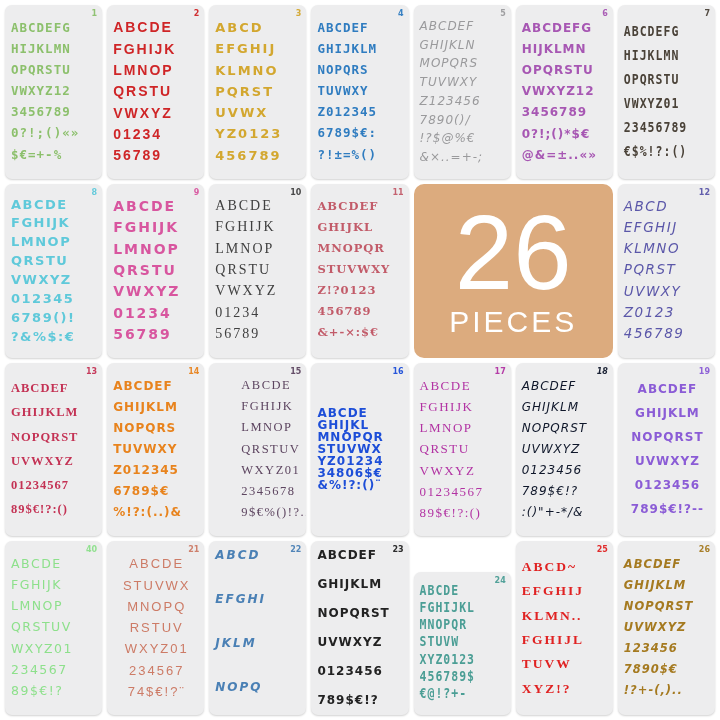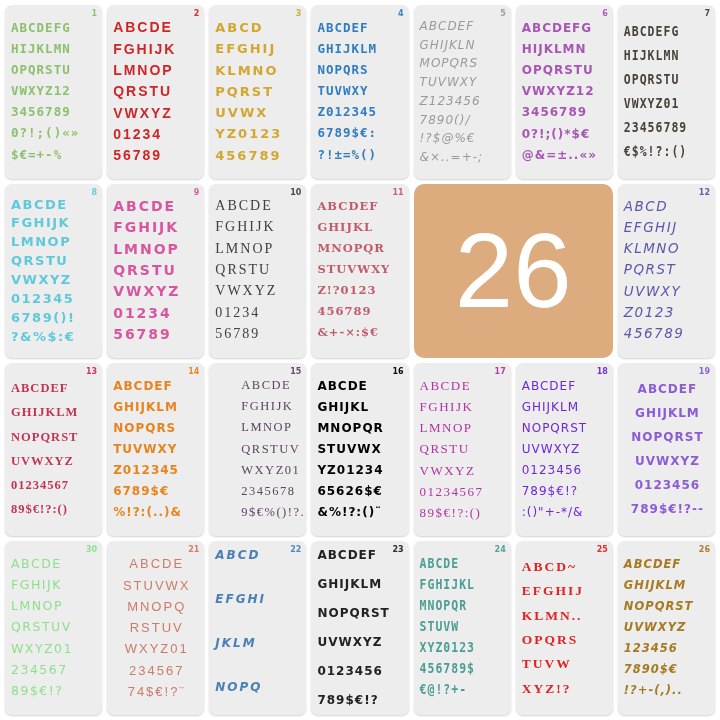--- a/index.html
+++ b/index.html
@@ -72,20 +72,21 @@
   .sheet-24 .ln { font-family:"DejaVu Sans Mono",monospace; font-size:11.5px; transform:scaleY(1.15); transform-origin:left center; }
   .sheet-25 .ln { font-family:Liberation Serif, serif; font-size:13.5px; letter-spacing:2px; }
   .sheet-26 .ln { font-family:"DejaVu Sans",sans-serif; font-style:italic; font-size:11.5px; }
 </style>
 </head>
 <body>
 
 <div class="grid">
   <div class="badge" style="background: rgb(220, 171, 126); color: rgb(255, 255, 255);">
     <div class="count">26</div>
+    <div class="label">PIECES</div>
   </div>
 <div class="sheet sheet-1" style="color: rgb(140, 192, 108);">
     <span class="num">1</span>
   <div class="ln">ABCDEFG</div>
       <div class="ln">HIJKLMN</div>
       <div class="ln">OPQRSTU</div>
       <div class="ln">VWXYZ12</div>
       <div class="ln">3456789</div>
       <div class="ln">0?!;()«»</div>
       <div class="ln">$€=+-%</div>
@@ -223,61 +224,61 @@
     <div class="sheet sheet-15" style="color: rgb(93, 69, 96); padding-left: 32px;">
     <span class="num">15</span>
   <div class="ln">ABCDE</div>
       <div class="ln">FGHIJK</div>
       <div class="ln">LMNOP</div>
       <div class="ln">QRSTUV</div>
       <div class="ln">WXYZ01</div>
       <div class="ln">2345678</div>
       <div class="ln">9$€%()!?..</div>
     </div>
-    <div class="sheet sheet-16" style="color: #000000;">
+    <div class="sheet sheet-16" style="color: #1d4ed8; justify-content: center;">
     <span class="num">16</span>
   <div class="ln">ABCDE</div>
       <div class="ln">GHIJKL</div>
       <div class="ln">MNOPQR</div>
       <div class="ln">STUVWX</div>
       <div class="ln">YZ01234</div>
-      <div class="ln">65626$€</div>
+      <div class="ln">34806$€</div>
       <div class="ln">&amp;%!?:()¨</div>
     </div>
     <div class="sheet sheet-17" style="color: rgb(178, 51, 163);">
     <span class="num">17</span>
   <div class="ln">ABCDE</div>
       <div class="ln">FGHIJK</div>
       <div class="ln">LMNOP</div>
       <div class="ln">QRSTU</div>
       <div class="ln">VWXYZ</div>
       <div class="ln">01234567</div>
       <div class="ln">89$€!?:()</div>
     </div>
-    <div class="sheet sheet-18" style="color: #6d28d9;">
+    <div class="sheet sheet-18" style="color: #0f172a; font-style: italic;">
     <span class="num">18</span>
   <div class="ln">ABCDEF</div>
       <div class="ln">GHIJKLM</div>
       <div class="ln">NOPQRST</div>
       <div class="ln">UVWXYZ</div>
       <div class="ln">0123456</div>
       <div class="ln">789$€!?</div>
       <div class="ln">:()"+-*/&amp;</div>
     </div>
     <div class="sheet sheet-19" style="color: rgb(139, 92, 214); align-items: center;">
     <span class="num">19</span>
   <div class="ln">ABCDEF</div>
       <div class="ln">GHIJKLM</div>
       <div class="ln">NOPQRST</div>
       <div class="ln">UVWXYZ</div>
       <div class="ln">0123456</div>
       <div class="ln">789$€!?--</div>
     </div>
     <div class="sheet sheet-20" style="color: rgb(141, 224, 139);">
-    <span class="num">30</span>
+    <span class="num">40</span>
   <div class="ln">ABCDE</div>
       <div class="ln">FGHIJK</div>
       <div class="ln">LMNOP</div>
       <div class="ln">QRSTUV</div>
       <div class="ln">WXYZ01</div>
       <div class="ln">234567</div>
       <div class="ln">89$€!?</div>
     </div>
     <div class="sheet sheet-21" style="color: rgb(205, 123, 102); align-items: center;">
     <span class="num">21</span>
@@ -303,36 +304,36 @@
     </div>
     <div class="sheet sheet-23" style="color: rgb(34, 34, 34); justify-content: space-between;">
     <span class="num">23</span>
   <div class="ln">ABCDEF</div>
       <div class="ln">GHIJKLM</div>
       <div class="ln">NOPQRST</div>
       <div class="ln">UVWXYZ</div>
       <div class="ln">0123456</div>
       <div class="ln">789$€!?</div>
     </div>
-    <div class="sheet sheet-24" style="color: rgb(75, 158, 149);">
+    <div class="sheet sheet-24" style="color: rgb(75, 158, 149); margin-top: 31px;">
     <span class="num">24</span>
   <div class="ln">ABCDE</div>
       <div class="ln">FGHIJKL</div>
       <div class="ln">MNOPQR</div>
       <div class="ln">STUVW</div>
       <div class="ln">XYZ0123</div>
       <div class="ln">456789$</div>
       <div class="ln">€@!?+-</div>
     </div>
     <div class="sheet sheet-25" style="color: rgb(224, 34, 34);">
     <span class="num">25</span>
   <div class="ln">ABCD~</div>
       <div class="ln">EFGHIJ</div>
       <div class="ln">KLMN..</div>
-      <div class="ln">OPQRS</div>
+      <div class="ln">FGHIJL</div>
       <div class="ln">TUVW</div>
       <div class="ln">XYZ!?</div>
     </div>
     <div class="sheet sheet-26" style="color: rgb(165, 122, 32);">
     <span class="num">26</span>
   <div class="ln">ABCDEF</div>
       <div class="ln">GHIJKLM</div>
       <div class="ln">NOPQRST</div>
       <div class="ln">UVWXYZ</div>
       <div class="ln">123456</div>

